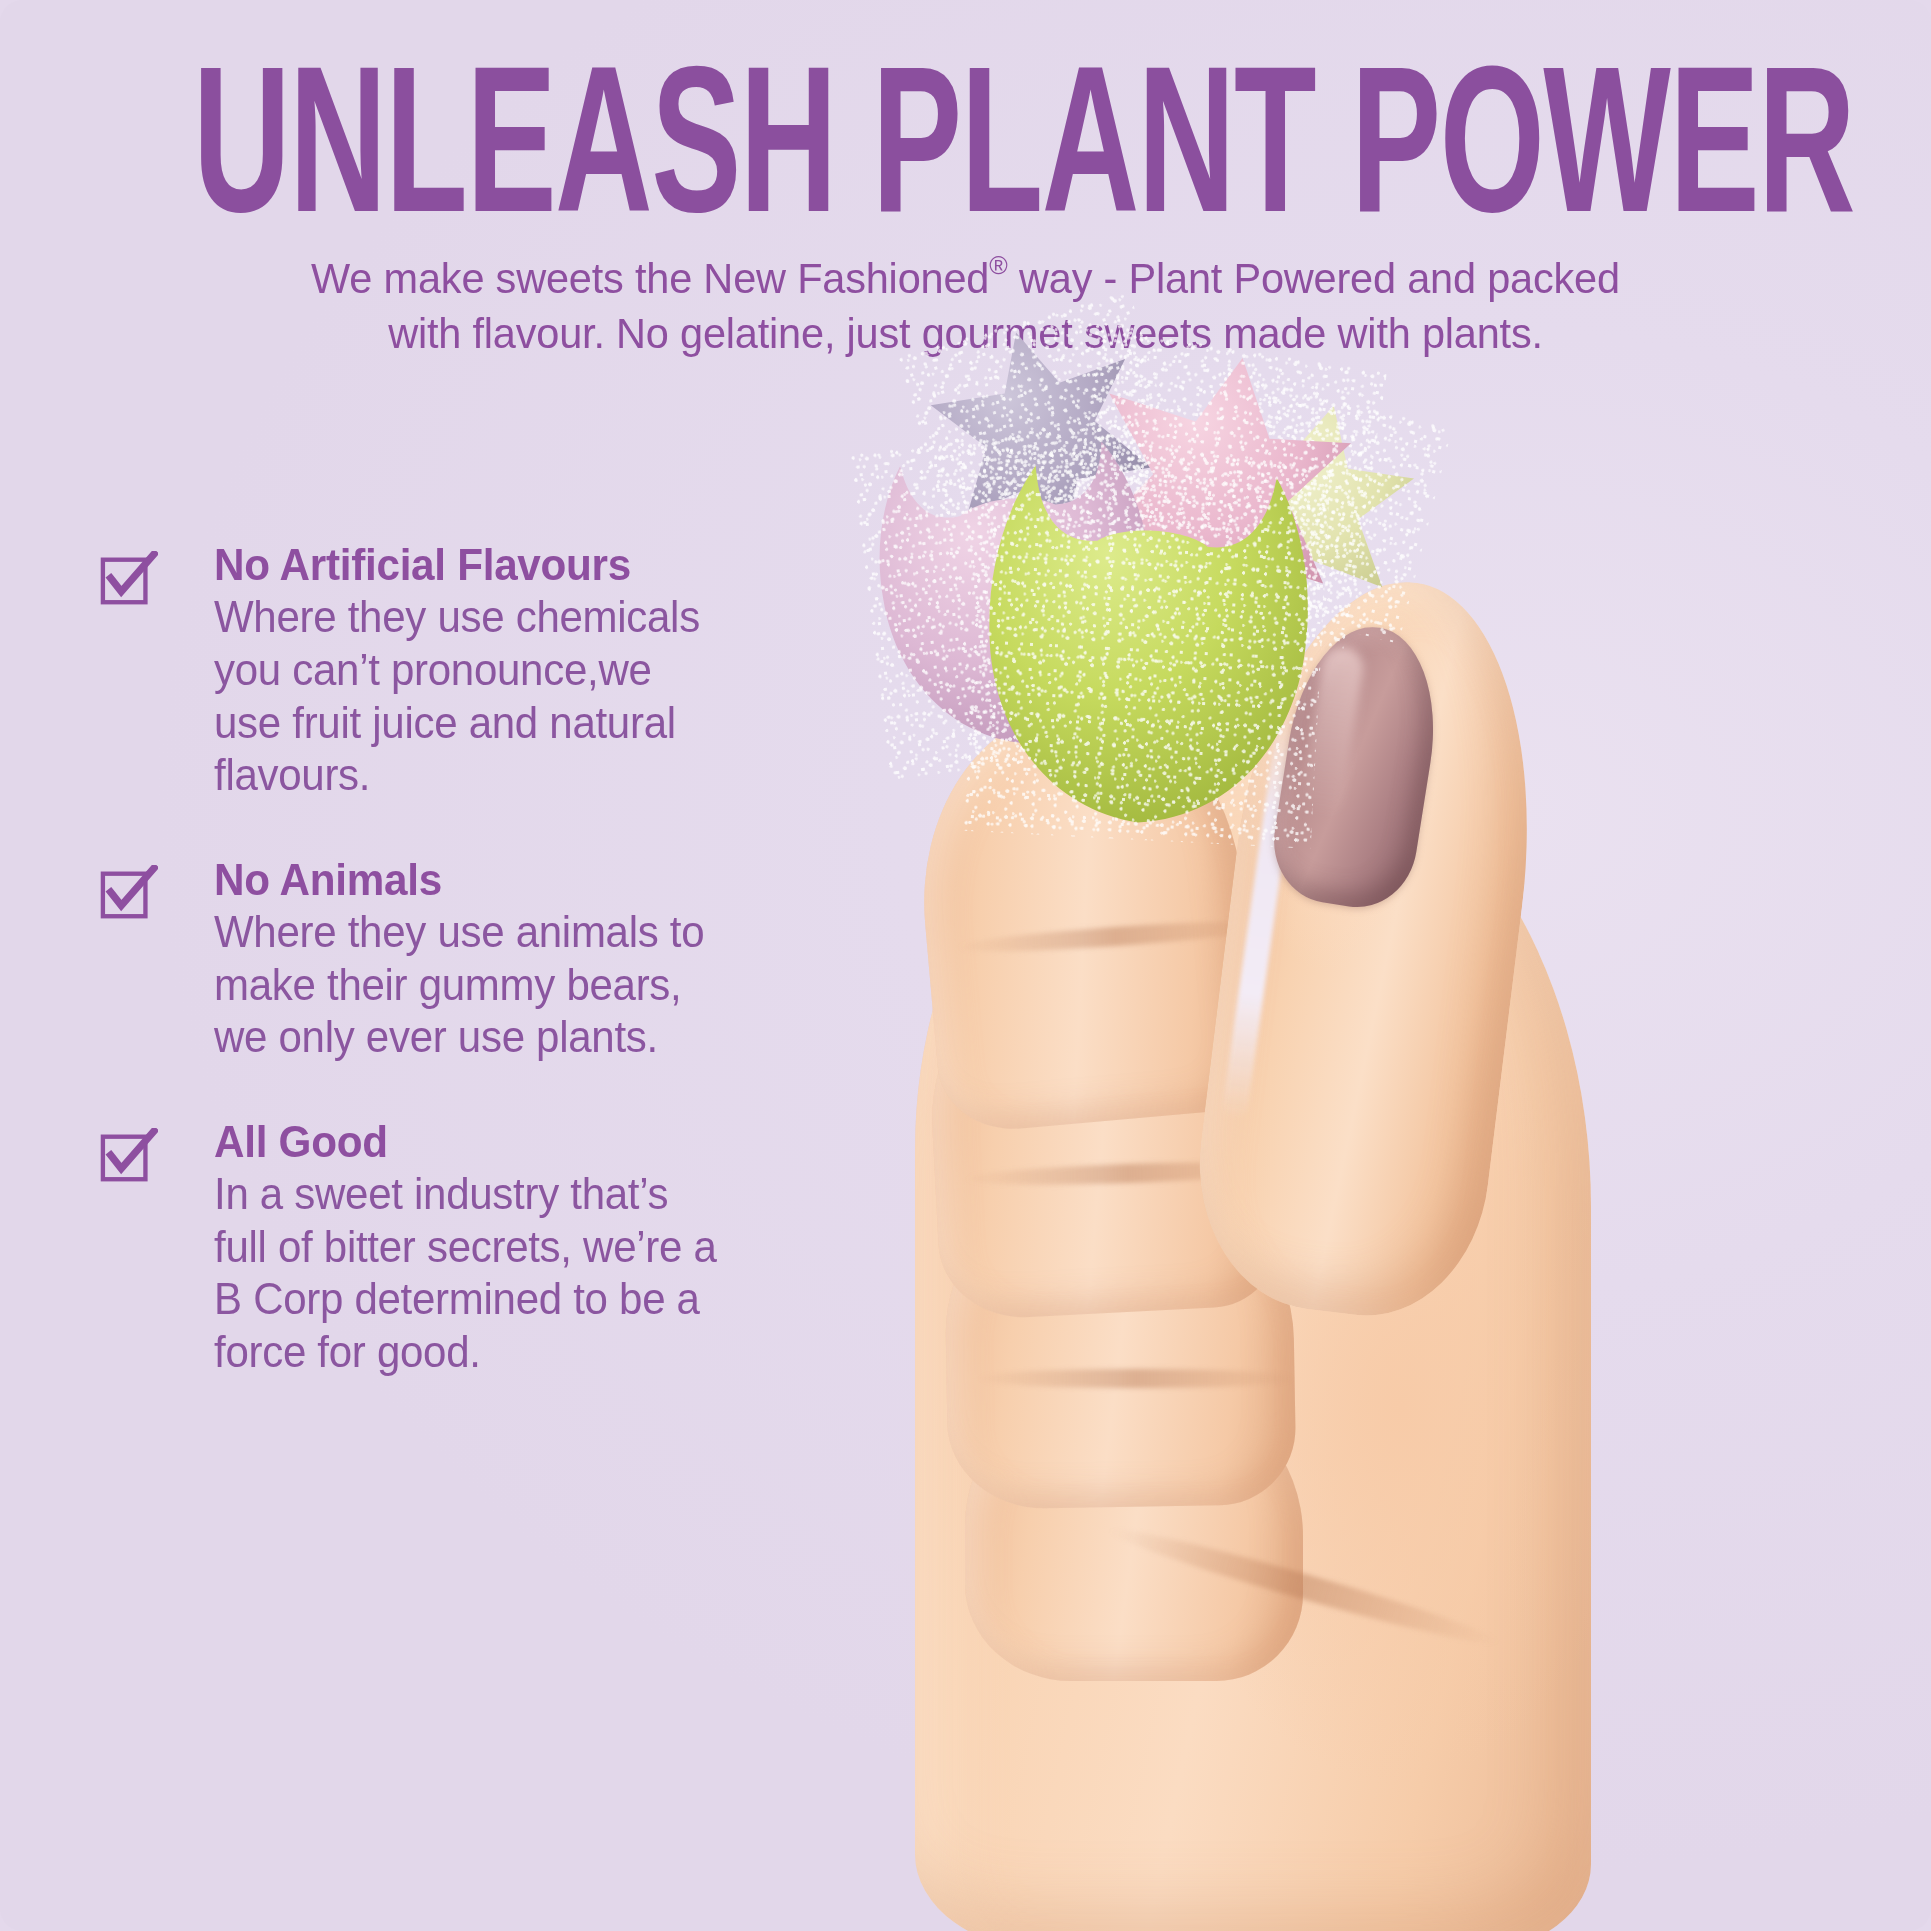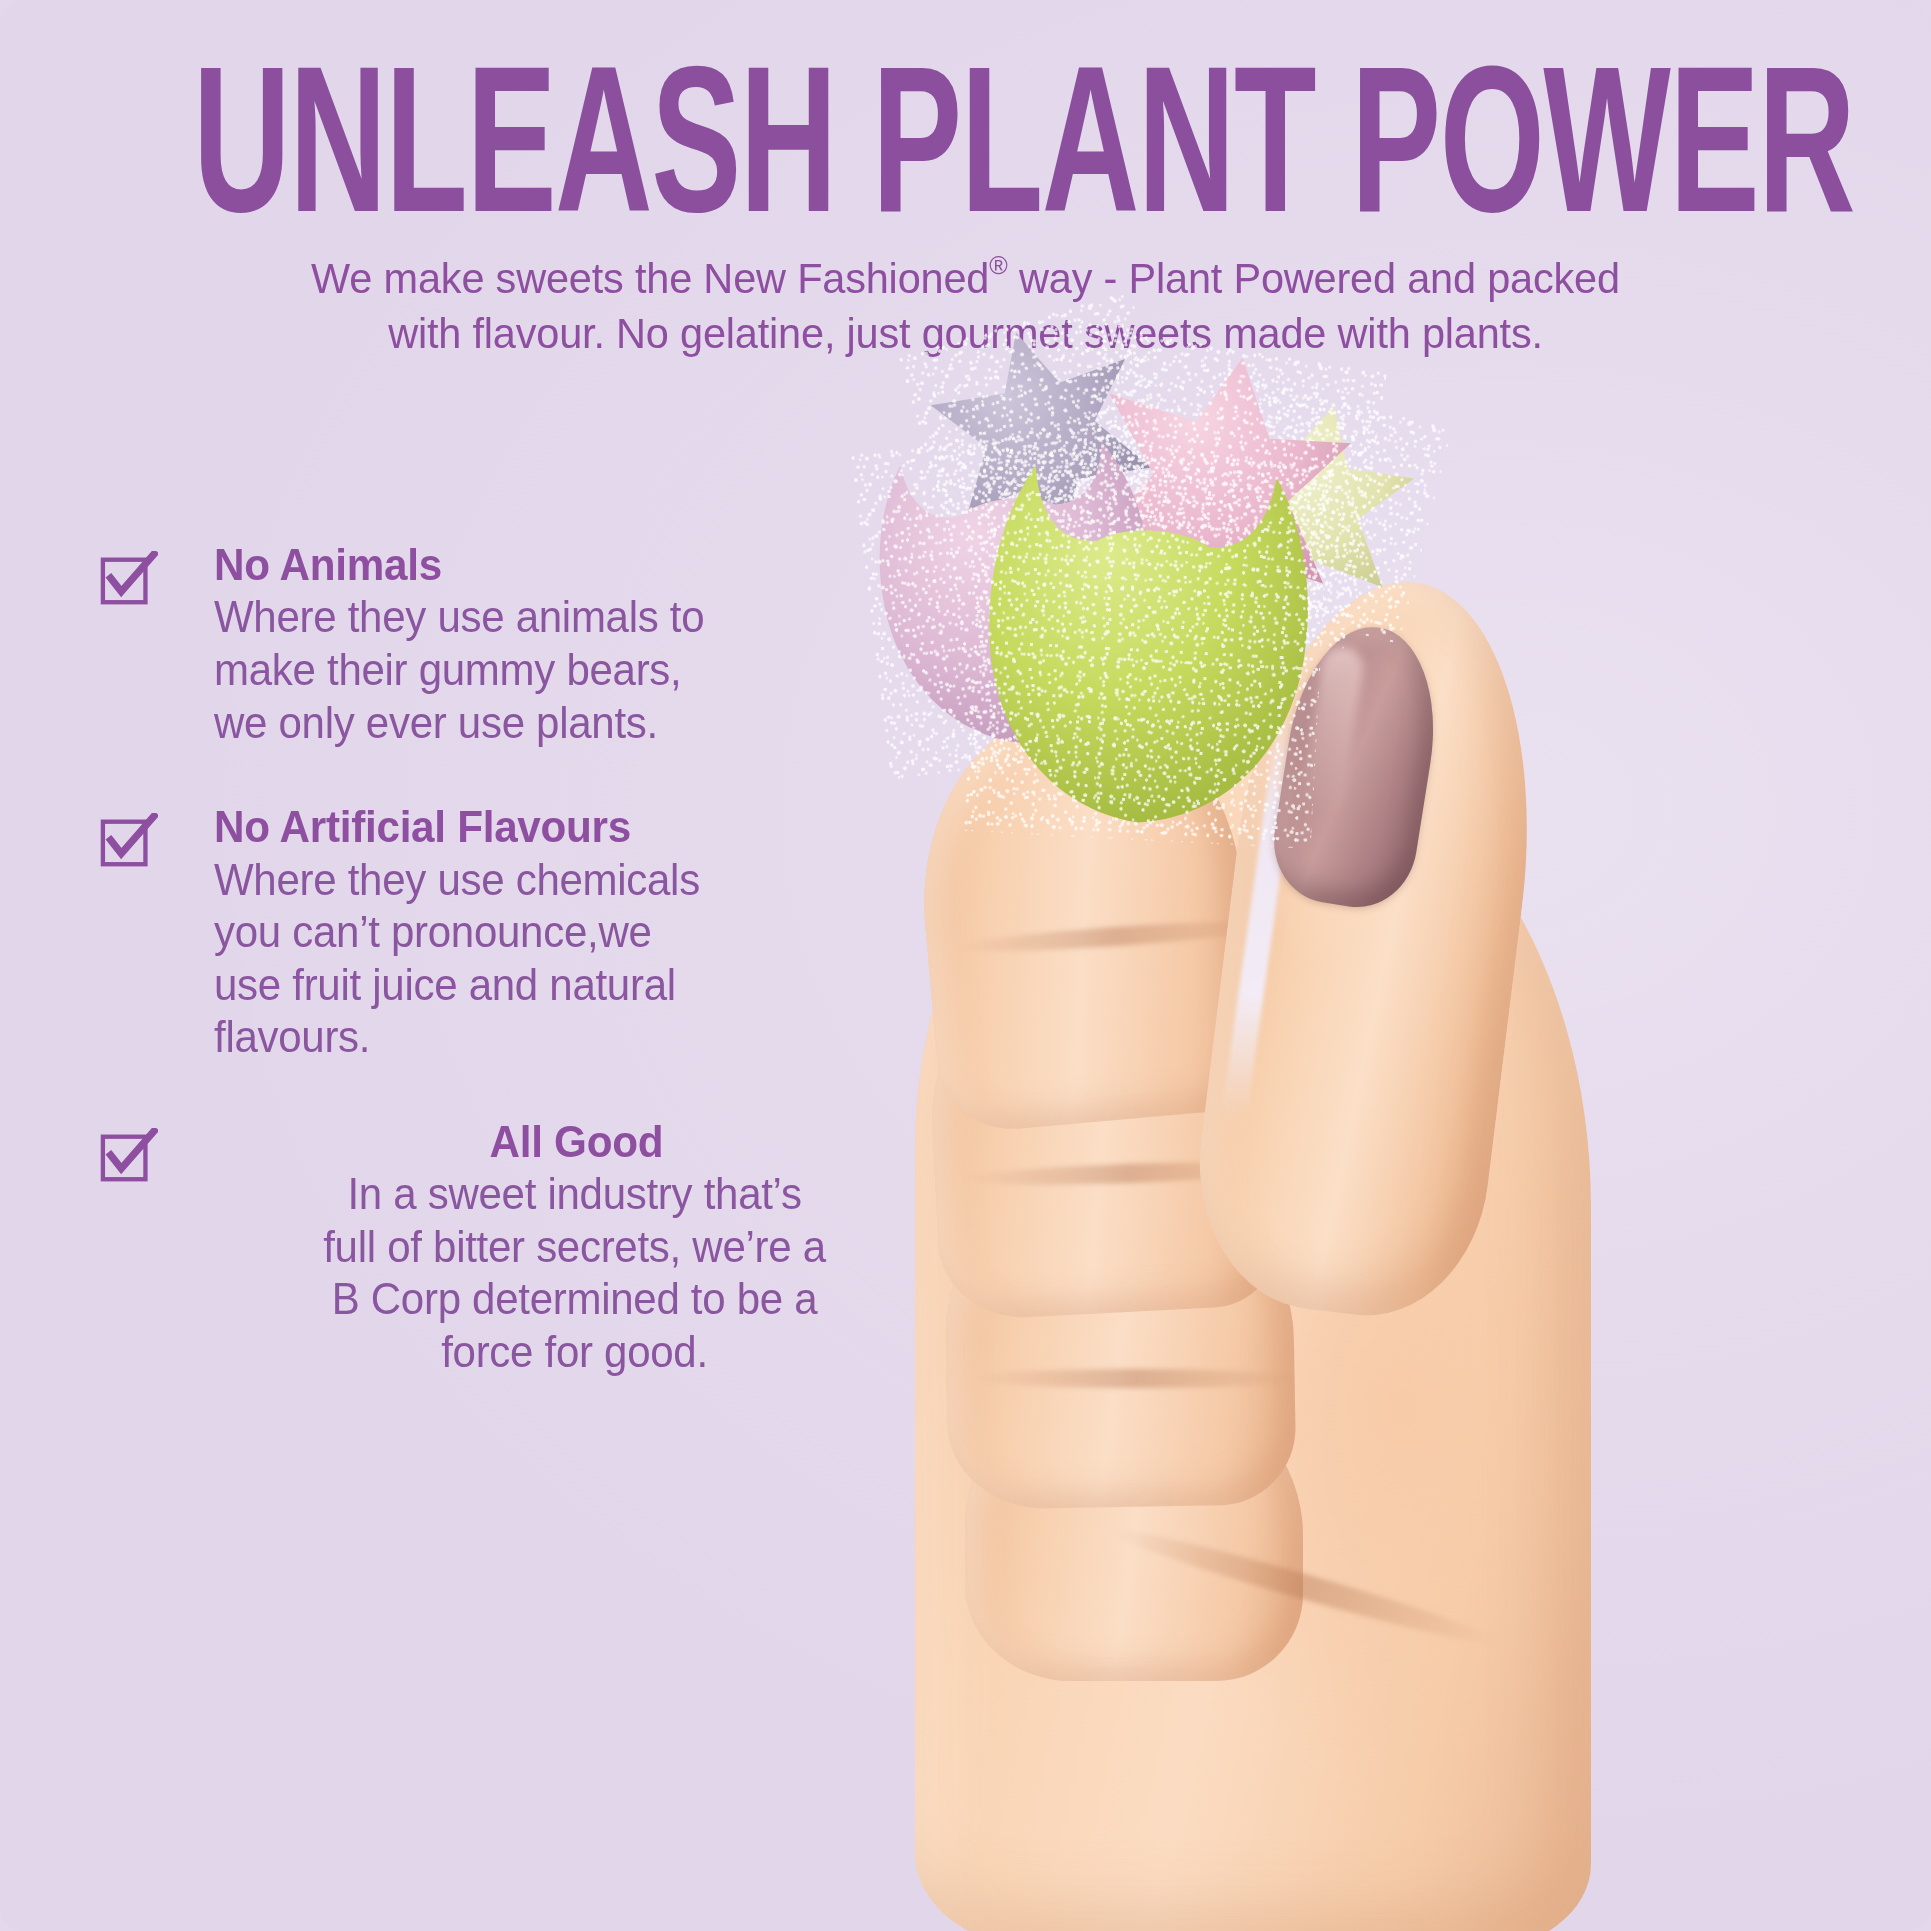--- a/index.html
+++ b/index.html
@@ -48,21 +48,21 @@
     transform-origin:50% 0;
   }
   .subtitle sup{font-size:26px;vertical-align:0.72em;letter-spacing:0;}
 
   
   .bullets{
     position:absolute;
     left:100px; top:541px; width:869px;
   }
   .bullet{ position:relative; padding-left:114px; margin-bottom:54px; }
-  .bullet:last-child{margin-bottom:0;text-align:center;}
+  .bullet:last-child{margin-bottom:0;}
 
   .checkbox{
     position:absolute;left:0;top:9.7px;
     width:54px;height:54px;
     overflow:visible;
   }
   .bullet-head{
     color:#8e4fa0;
     font-weight:700;
     font-size:44px;
@@ -245,38 +245,38 @@
 
   <div class="bullets">
 
     <div class="bullet">
       <span class="checkbox">
         <svg width="58" height="58" viewBox="0 0 60 60">
           <rect x="3" y="9" width="44" height="44" fill="none" stroke="#8e4fa0" stroke-width="4.5"></rect>
           <path d="M11 28 L22 42 L56 3" fill="none" stroke="#8e4fa0" stroke-width="7.5" stroke-linecap="square" stroke-linejoin="miter"></path>
         </svg>
       </span>
-      <div class="bullet-head">No Animals</div>
-      <div class="bullet-body">Where they use animals to
-make their gummy bears,
-we only ever use plants.</div>
+      <div class="bullet-head">No Artificial Flavours</div>
+      <div class="bullet-body">Where they use chemicals
+you can’t pronounce,we
+use fruit juice and natural
+flavours.</div>
     </div>
 
     <div class="bullet">
       <span class="checkbox">
         <svg width="58" height="58" viewBox="0 0 60 60">
           <rect x="3" y="9" width="44" height="44" fill="none" stroke="#8e4fa0" stroke-width="4.5"></rect>
           <path d="M11 28 L22 42 L56 3" fill="none" stroke="#8e4fa0" stroke-width="7.5" stroke-linecap="square" stroke-linejoin="miter"></path>
         </svg>
       </span>
-      <div class="bullet-head">No Artificial Flavours</div>
-      <div class="bullet-body">Where they use chemicals
-you can’t pronounce,we
-use fruit juice and natural
-flavours.</div>
+      <div class="bullet-head">No Animals</div>
+      <div class="bullet-body">Where they use animals to
+make their gummy bears,
+we only ever use plants.</div>
     </div>
 
     <div class="bullet">
       <span class="checkbox">
         <svg width="58" height="58" viewBox="0 0 60 60">
           <rect x="3" y="9" width="44" height="44" fill="none" stroke="#8e4fa0" stroke-width="4.5"></rect>
           <path d="M11 28 L22 42 L56 3" fill="none" stroke="#8e4fa0" stroke-width="7.5" stroke-linecap="square" stroke-linejoin="miter"></path>
         </svg>
       </span>
       <div class="bullet-head">All Good</div>

